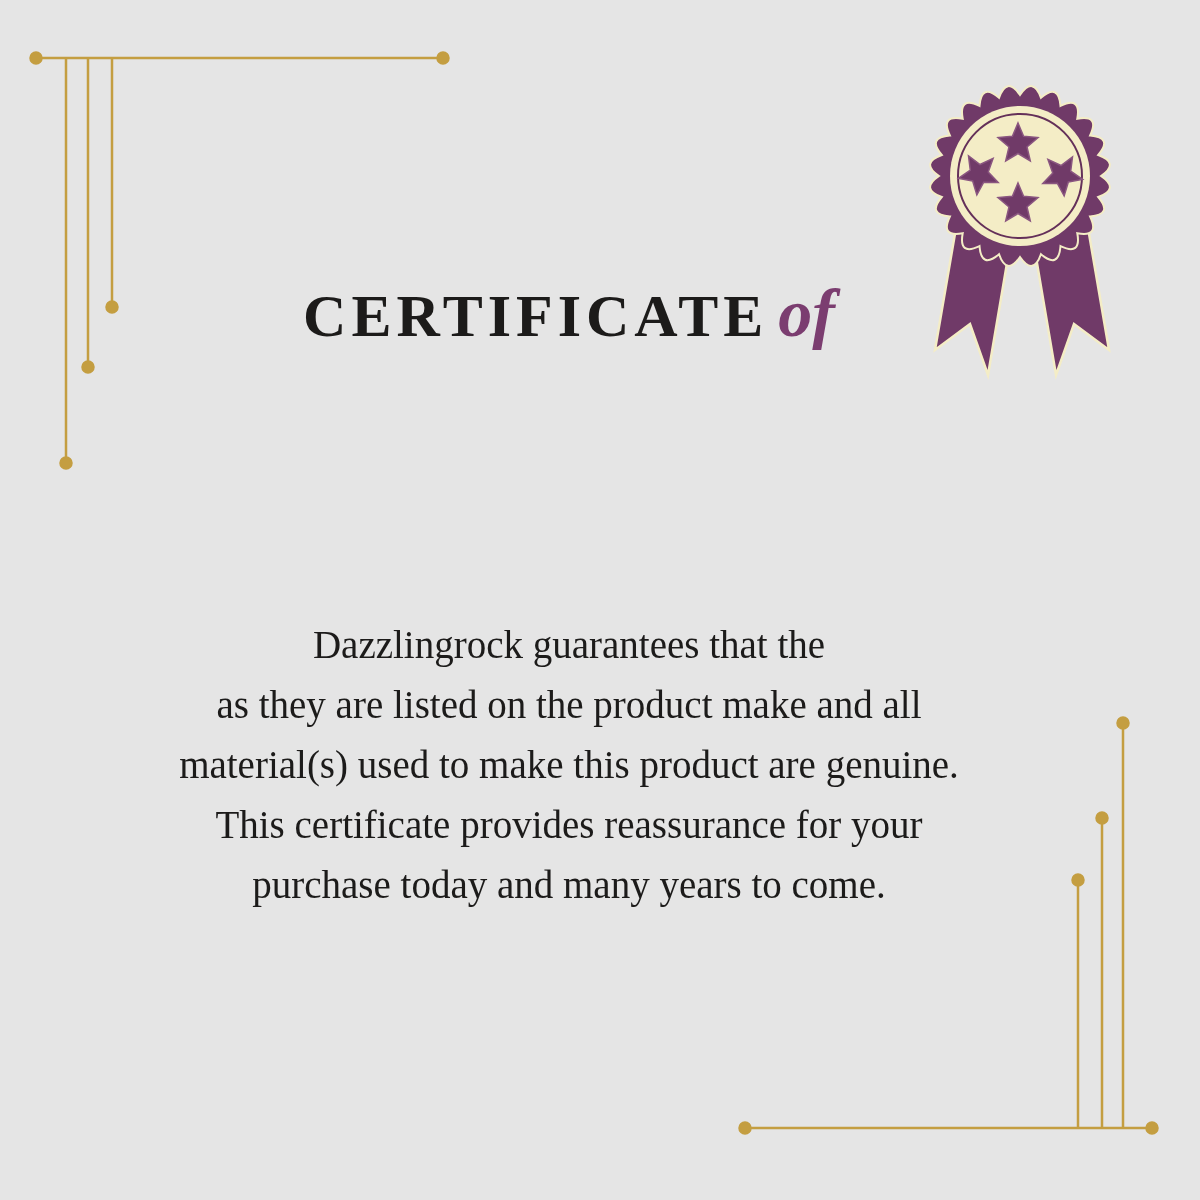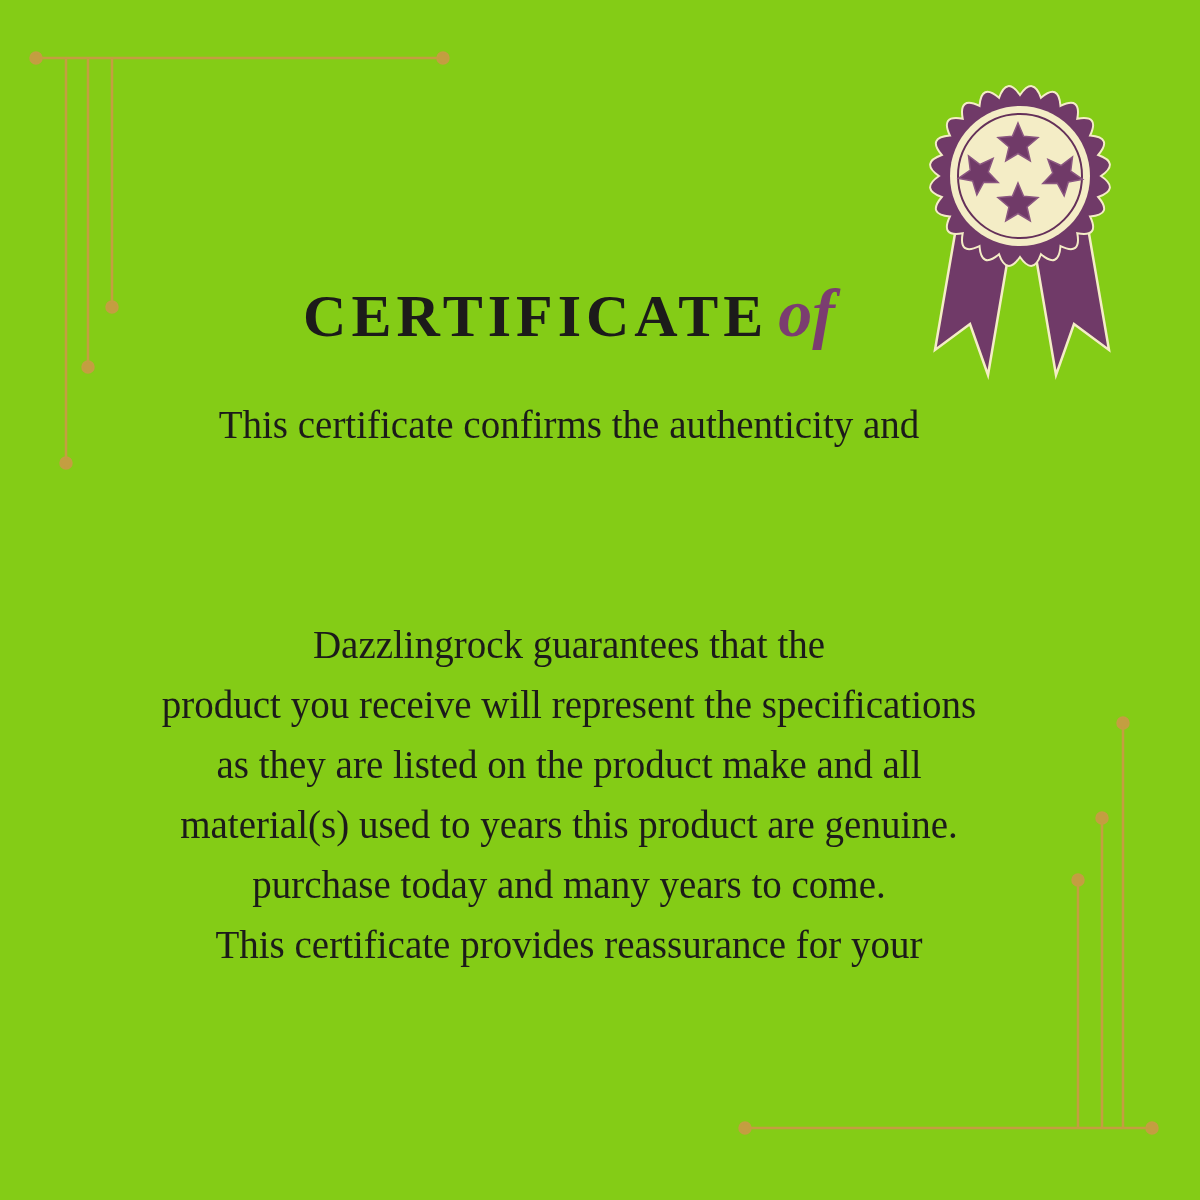--- a/index.html
+++ b/index.html
@@ -1,19 +1,19 @@
 <!DOCTYPE html>
 <html><head>
 <meta charset="utf-8">
 <style>
   html,body{margin:0;padding:0;}
   .canvas{
     position:relative;
     width:1200px;height:1200px;
-    background:#84cc16;
+    background:#e5e5e5;
     overflow:hidden;
     font-family:"Liberation Serif", serif;
     color:#1c1b1a;
   }
   .ornament{position:absolute;}
   .ornament.top-left{left:28px;top:50px;}
   .ornament.bottom-right{left:737px;top:715px;}
   .badge{position:absolute;left:916px;top:70px;}
   .content{
     position:absolute;left:0;top:0;width:1138px;height:1200px;
@@ -98,26 +98,24 @@
     </g>
   </svg>
 
   <div class="content">
 
     <h1 class="title">
       <span class="t-main">CERTIFICATE</span><span class="t-of">of</span><br>
     </h1>
 
     <div class="subtitle">
-      <div>This certificate confirms the authenticity and</div>
     </div>
 
     <div class="body-text">
       <div>Dazzlingrock guarantees that the</div>
-      <div>product you receive will represent the specifications</div>
       <div>as they are listed on the product make and all</div>
-      <div>material(s) used to years this product are genuine.</div>
+      <div>material(s) used to make this product are genuine.</div>
+      <div>This certificate provides reassurance for your</div>
       <div>purchase today and many years to come.</div>
-      <div>This certificate provides reassurance for your</div>
     </div>
 
   </div>
 </div>
 
 </body></html>

